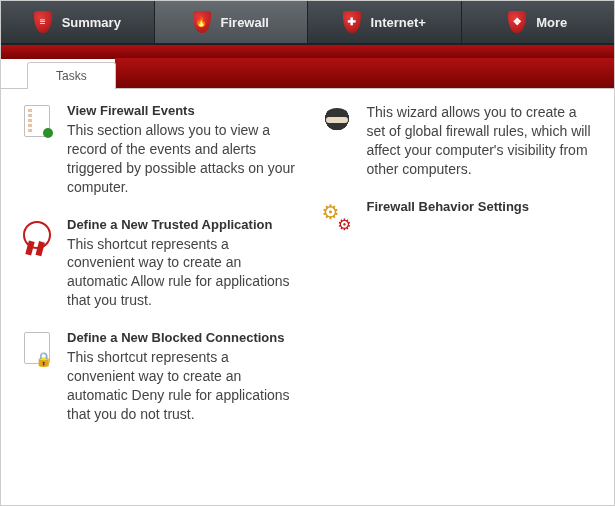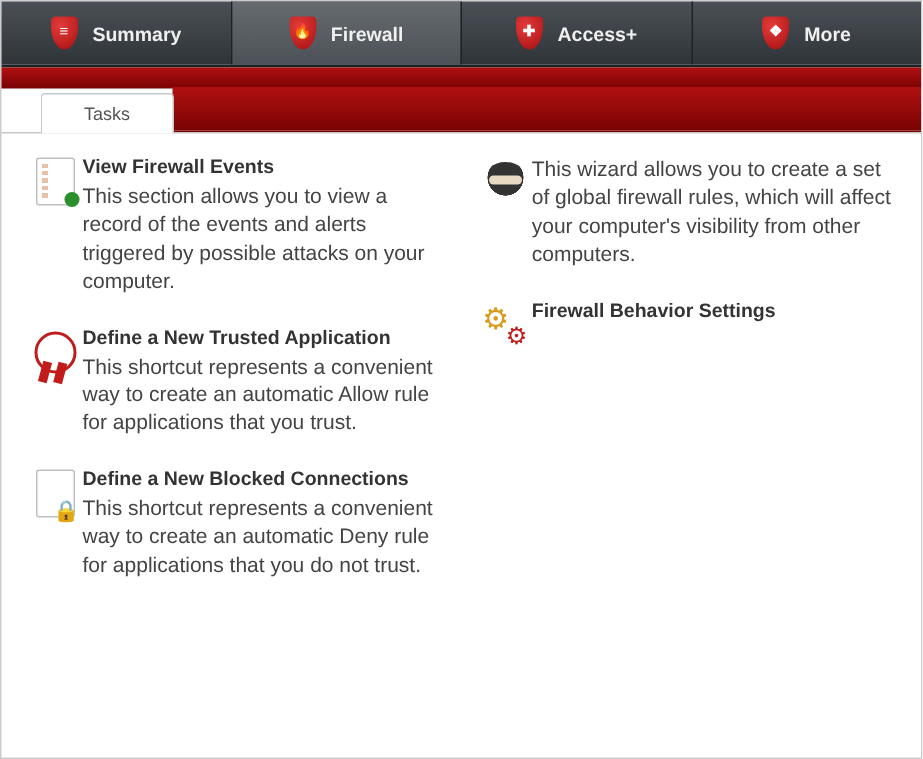--- a/index.html
+++ b/index.html
@@ -11,21 +11,21 @@
 .tab.active { background: linear-gradient(#666b70, #4b5156); }
 .tab-icon { width: 20px; height: 22px; position: relative; }
 .shield { width: 18px; height: 22px; background: radial-gradient(circle at 35% 30%, #e53b3b, #a40f0f); border-radius: 3px 3px 50% 50% / 3px 3px 70% 70%; position: relative; display: flex; align-items: center; justify-content: center; }
 .shield-inner { color: #fff; font-size: 10px; font-weight: bold; line-height: 1; }
 .redbar { height: 14px; background: linear-gradient(#b01010, #7a0303); }
 .subtab-row { height: 30px; display: flex; align-items: flex-end; padding-left: 26px; margin-top: -1px; justify-content: flex-end; }
 .subtab { background: #fff; border: 1px solid #c7c7c7; border-bottom: none; padding: 6px 28px; font-size: 12px; color: #555; border-radius: 3px 3px 0 0; position: relative; top: 1px; }
 .subtab-fill { flex: 1; height: 100%; background: linear-gradient(#b01010, #7a0303); border-bottom: 1px solid #7a0303; margin-left: -1px;}
 .content { flex: 1; border-top: 1px solid #c7c7c7; padding: 14px 18px; display: flex; gap: 22px; overflow: hidden; }
 .col { flex: 1; display: flex; flex-direction: column; gap: 20px; }
-.item { display: flex; }
+.item { display: flex; gap: 12px; }
 .item-icon { width: 36px; height: 36px; flex-shrink: 0; display: flex; align-items: center; justify-content: center; }
 .ic { width: 32px; height: 32px; position: relative; }
 .ic-doc { background: #fff; border: 1px solid #bfbfbf; border-radius: 2px; position: relative; width: 26px; height: 32px; }
 .ic-doc::before { content: ""; position: absolute; top: 3px; bottom: 3px; left: 3px; width: 4px; background: repeating-linear-gradient(#e7c1a6 0 3px, transparent 3px 5px); }
 .ic-doc::after { content: ""; position: absolute; right: -4px; bottom: -2px; width: 10px; height: 10px; background: #2b8f2b; border-radius: 50%; }
 .ic-doc-red::after { background: #c21818; content: "✎"; color: #fff; font-size: 8px; text-align: center; line-height: 10px; }
 .ic-ribbon { width: 28px; height: 28px; border: 2px solid #c21b1b; border-radius: 50%; background: #fff; position: relative; }
 .ic-ribbon::after { content: ""; position: absolute; left: 2px; bottom: -8px; width: 6px; height: 14px; background: #c21b1b; transform: rotate(15deg); box-shadow: 10px -2px 0 #c21b1b; }
 .ic-lock { width: 26px; height: 32px; background: #fff; border: 1px solid #bfbfbf; border-radius: 2px; position: relative; }
 .ic-lock::after { content: "🔒"; position: absolute; right: -4px; bottom: -4px; font-size: 14px; color: #c21b1b; }
@@ -61,21 +61,21 @@
           </div>
         </div>
       <span>Firewall</span>
     </div>
     <div class="tab">
       <div class="tab-icon">
           <div class="shield">
             <span class="shield-inner">✚</span>
           </div>
         </div>
-      <span>Access+</span>
+      <span>Internet+</span>
     </div>
     <div class="tab">
       <div class="tab-icon">
           <div class="shield">
             <span class="shield-inner">❖</span>
           </div>
         </div>
       <span>More</span>
     </div>
   </div>

